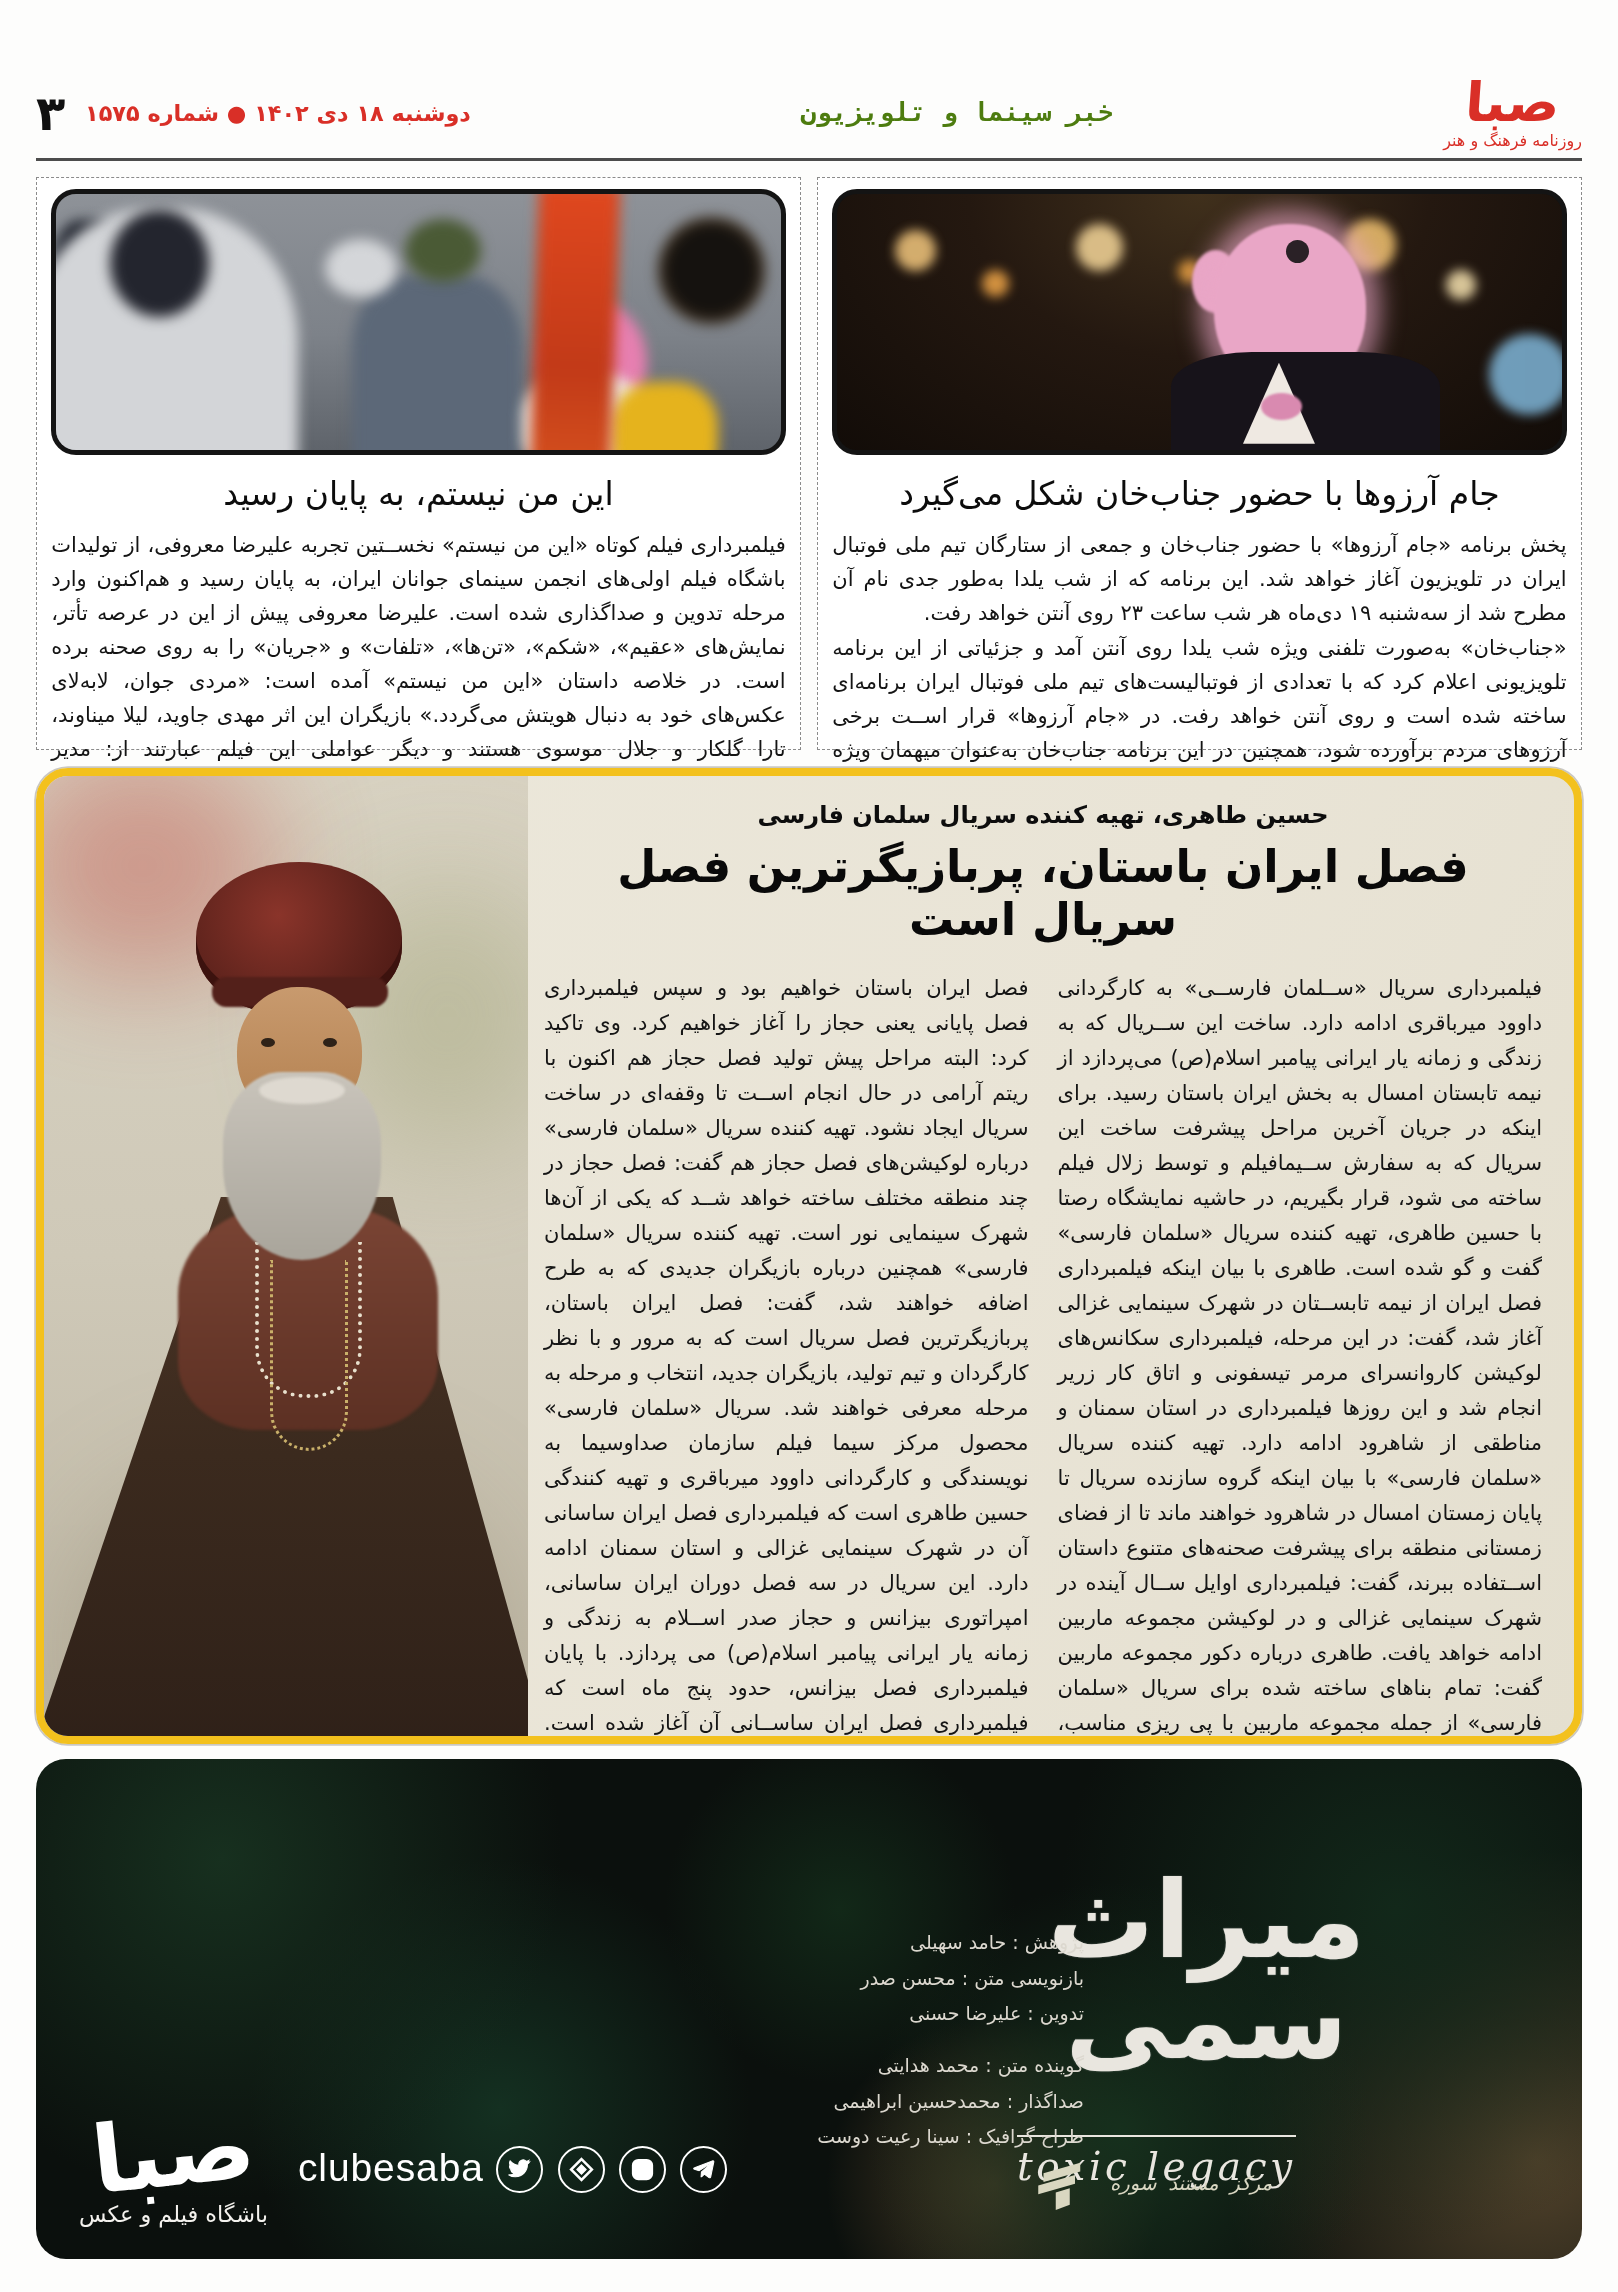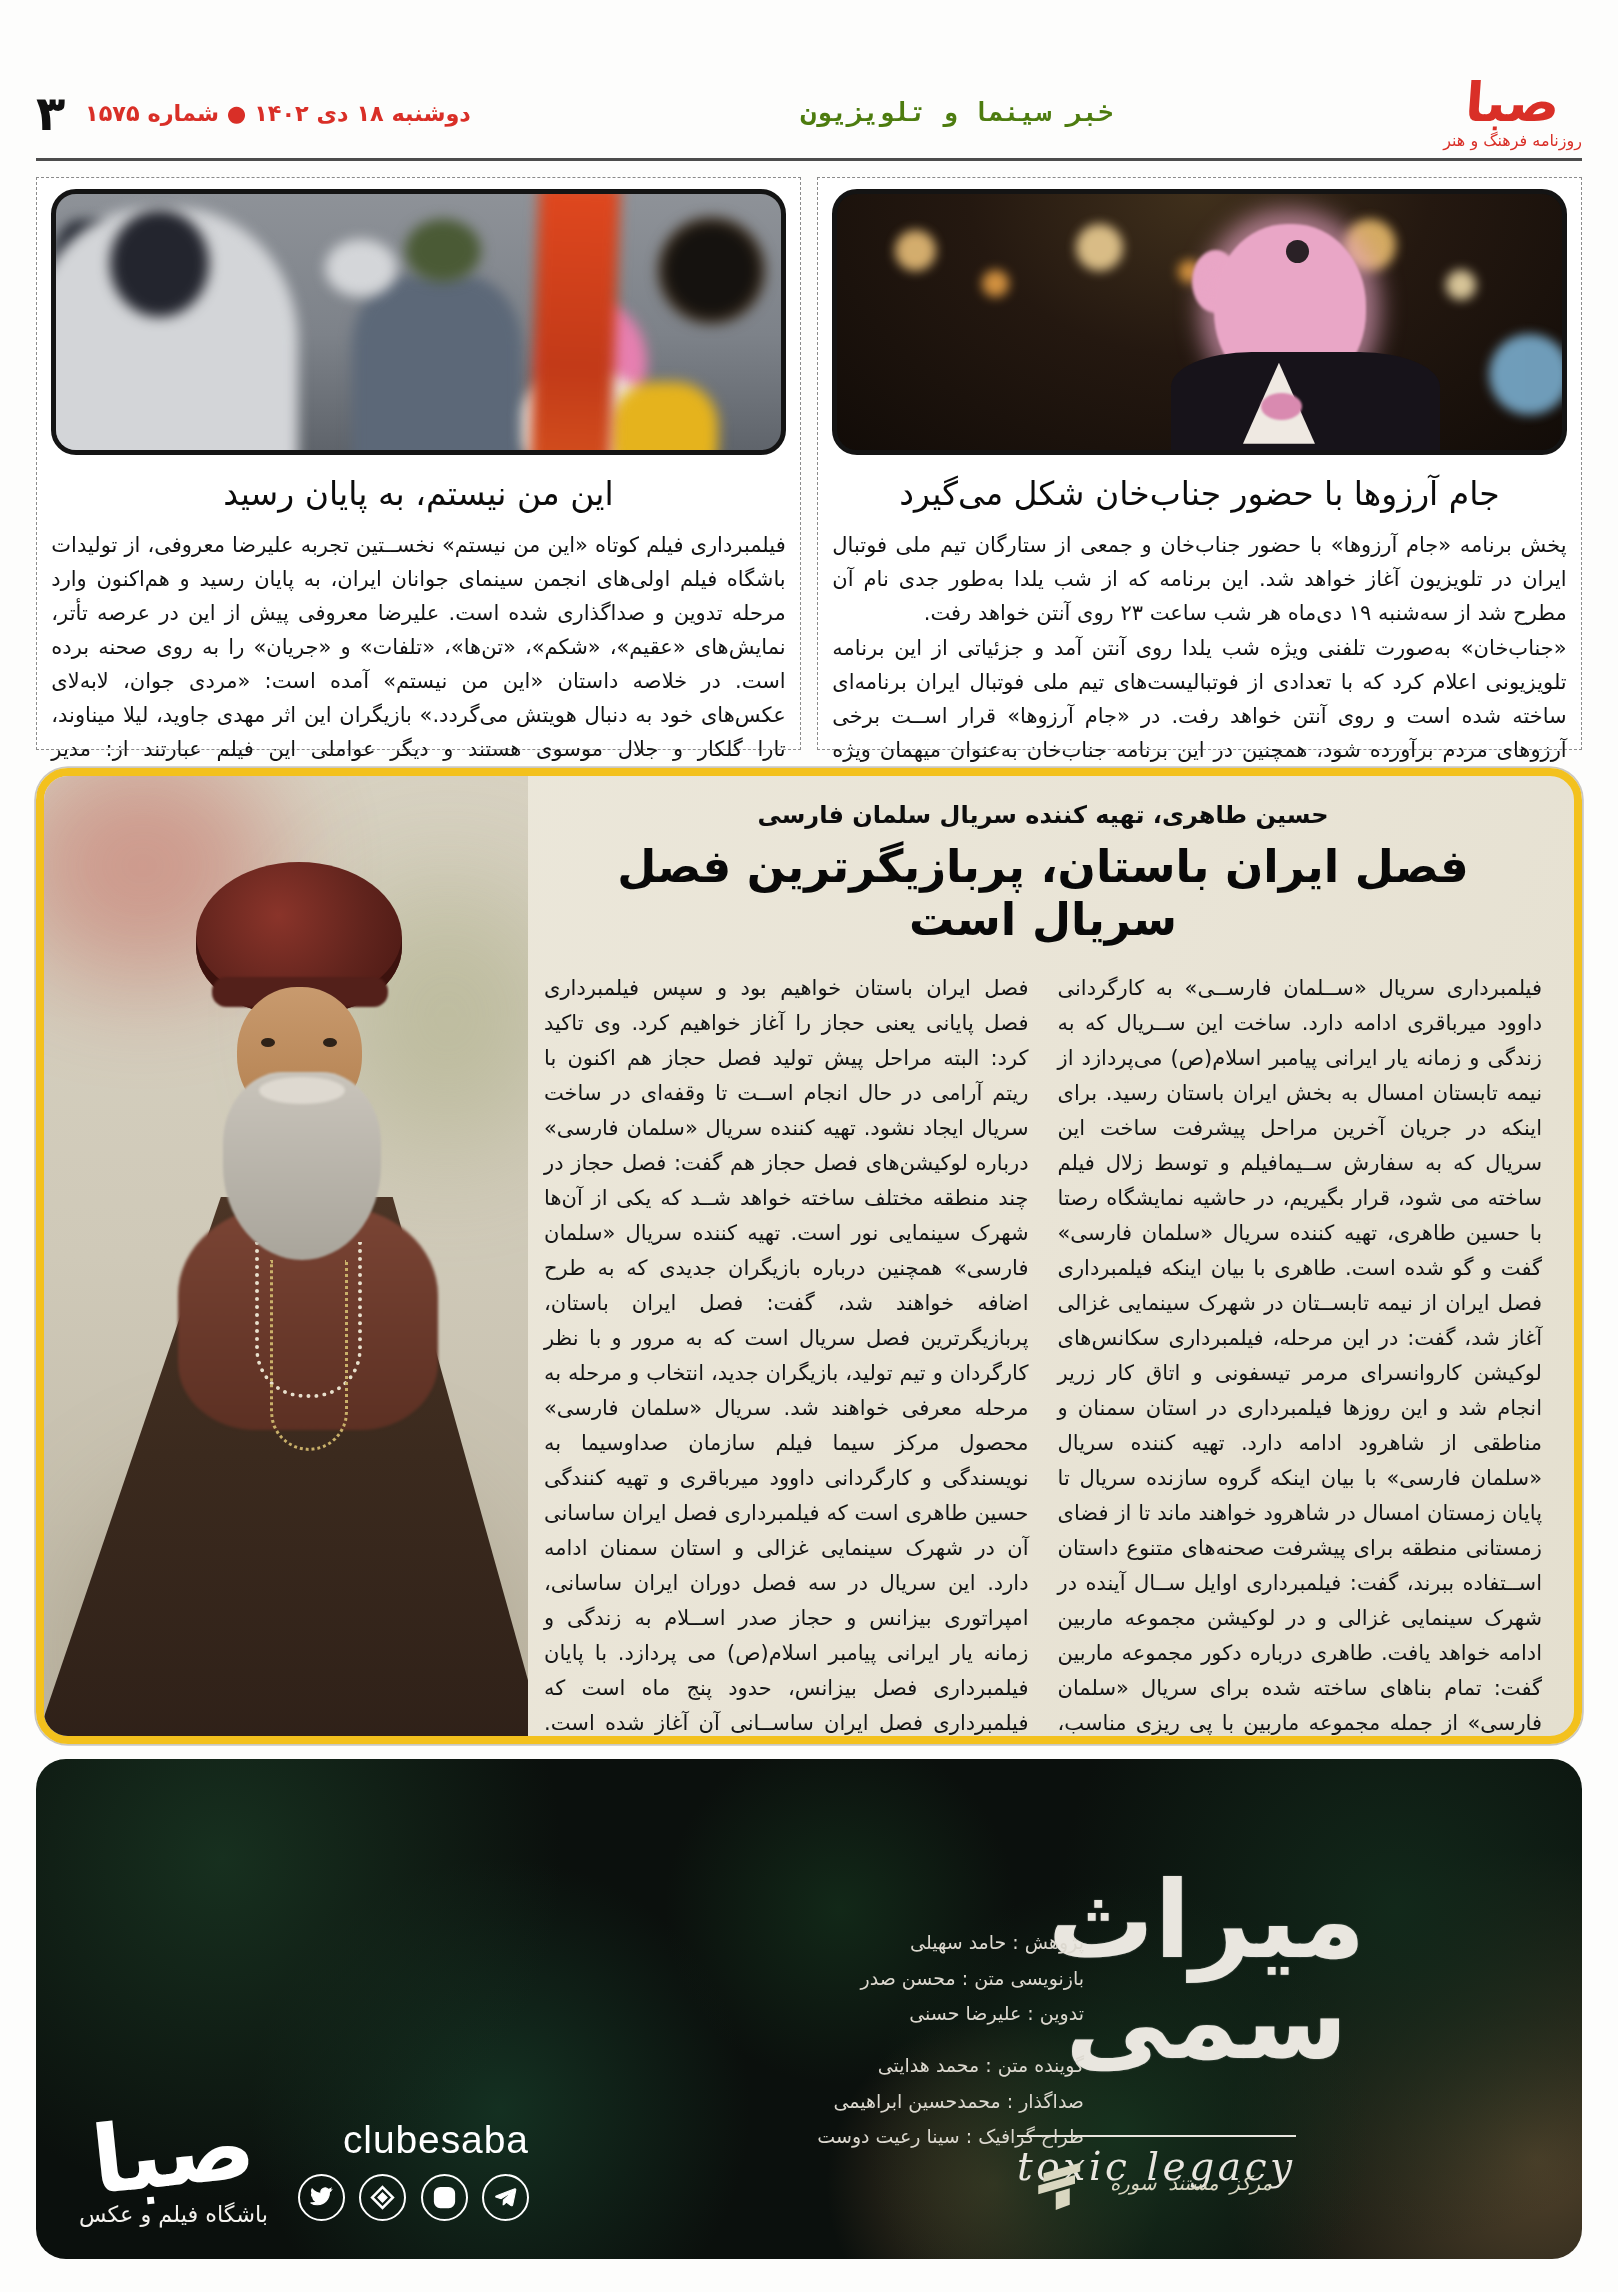--- a/index.html
+++ b/index.html
@@ -100,21 +100,21 @@
                 text-shadow:0 0 1.8px rgba(255,255,255,.35);}
   .toxic{position:absolute;left:981px;top:376px;font-family:"DejaVu Serif",serif;font-style:italic;
          font-size:39px;letter-spacing:3.6px;color:#e9e6df;border-top:2.7px solid #e9e6df;padding-top:7.2px;}
   .poster-credits{position:absolute;right:498px;top:133px;width:358px;text-align:right;font-size:19px;line-height:1.5;color:#dcd8cf;margin-top:36px;}
   .credit-line{margin-bottom:7.2px;white-space:nowrap;}
   .credit-gap{height:16px;}
   .club{position:absolute;left:43px;bottom:32px;display:flex;align-items:center;gap:30px;direction:ltr;}
   .club-logo{text-align:center;color:#fff;}
   .club-logo-text{font-size:93px;font-weight:bold;line-height:.9;transform:rotate(-6deg);font-family:"DejaVu Sans",sans-serif;}
   .club-tagline{font-size:22.4px;margin-top:5.4px;color:#f4f2ee;}
-  .club-right{display:flex;flex-direction:column;gap:12.5px;text-align:right;}
+  .club-right{display:flex;flex-direction:row;gap:12.5px;}
   .club-name{font-size:39px;color:#fff;font-family:"Liberation Sans",sans-serif;letter-spacing:0.9px;}
   .social-row{display:flex;gap:14.3px;}
   .social{width:47px;height:47px;border:2.7px solid #fff;border-radius:50%;display:flex;align-items:center;justify-content:center;box-sizing:border-box;}
   .social svg{width:25px;height:25px;fill:#fff;stroke:#fff;}
   .soore{position:absolute;right:310px;bottom:39px;display:flex;align-items:center;gap:14.3px;direction:rtl;}
   .soore-text{font-family:Liberation Mono, monospace;font-style:italic;font-size:19.7px;color:#d9d7c2;}
   .soore-mark svg{width:70px;height:70px;}
   
   .top-body, .fcol{text-align-last:right;}
 </style>

